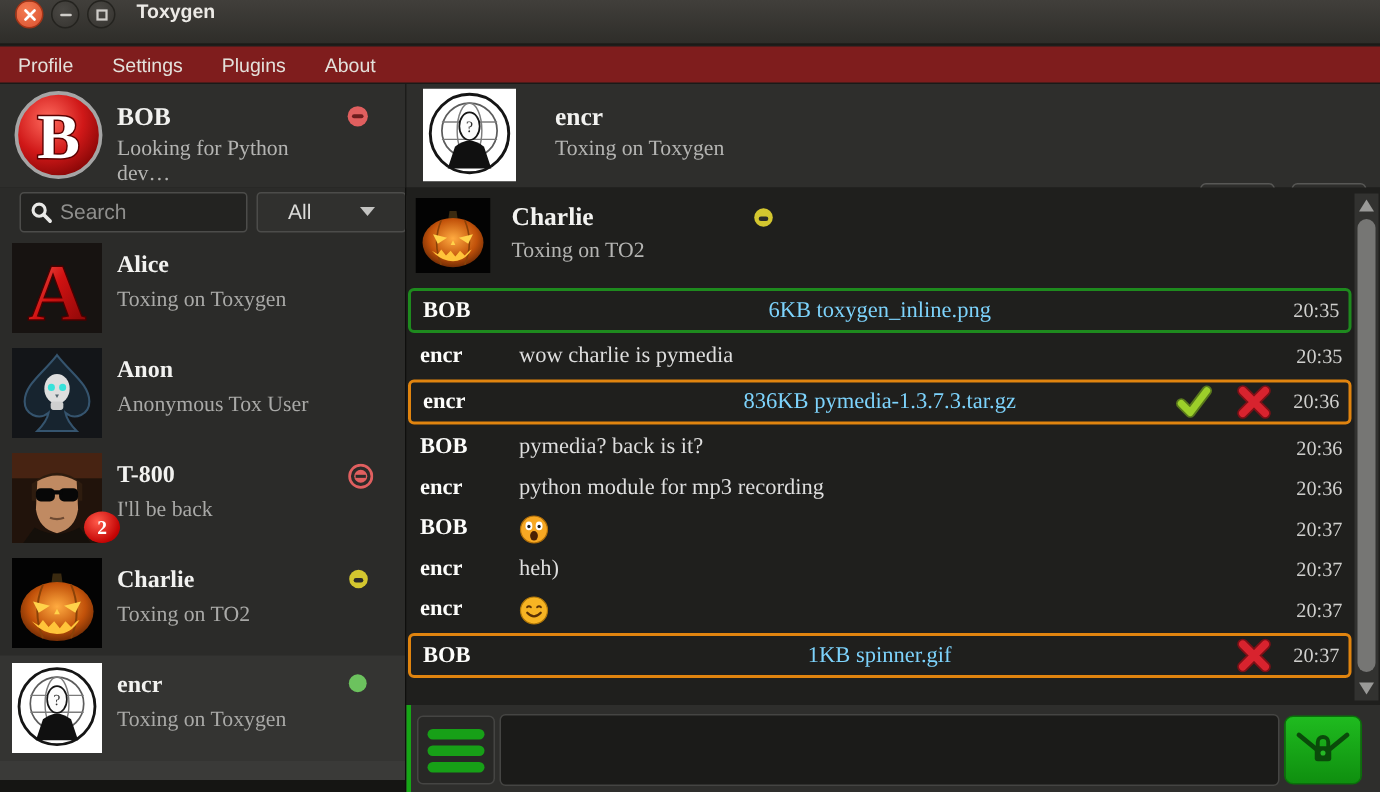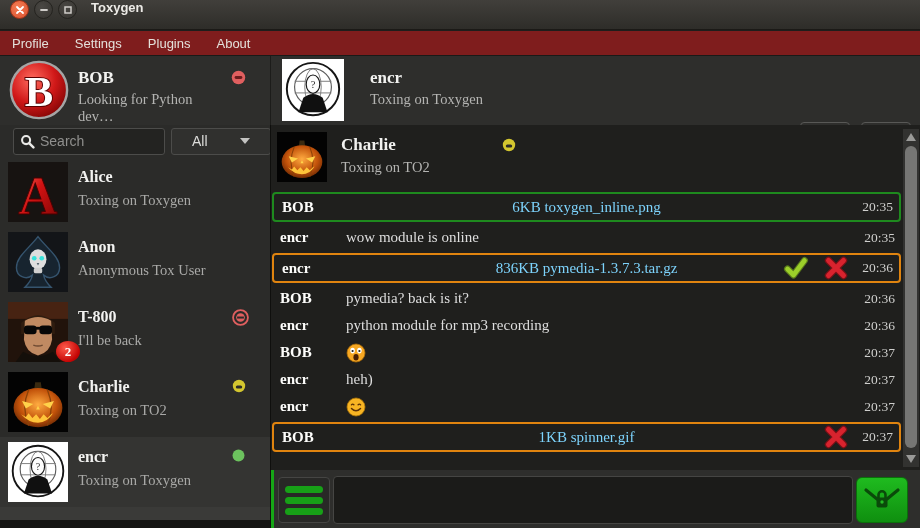--- a/index.html
+++ b/index.html
@@ -362,21 +362,21 @@
       <div class="msg-row file complete">
         <span class="sender">BOB</span>
         <span class="file-label">6KB toxygen_inline.png</span>
         <span class="file-right">
             <span class="msg-time">20:35</span>
           </span>
       </div>
 
       <div class="msg-row text">
         <span class="sender">encr</span>
-        <span class="msg-text">wow module is online</span>
+        <span class="msg-text">wow charlie is pymedia</span>
         <span class="msg-time">20:35</span>
       </div>
 
       <div class="msg-row file active">
         <span class="sender">encr</span>
         <span class="file-label">836KB pymedia-1.3.7.3.tar.gz</span>
         <span class="file-right">
           <svg width="28" height="24" viewBox="0 0 24 24">
             <path d="M3.5 13 L9.5 19 L20.5 4.5" fill="none" stroke="#59781c" stroke-width="7" stroke-linecap="round" stroke-linejoin="round"></path>
             <path d="M3.5 13 L9.5 19 L20.5 4.5" fill="none" stroke="#9ccf2a" stroke-width="4.6" stroke-linecap="round" stroke-linejoin="round"></path>

